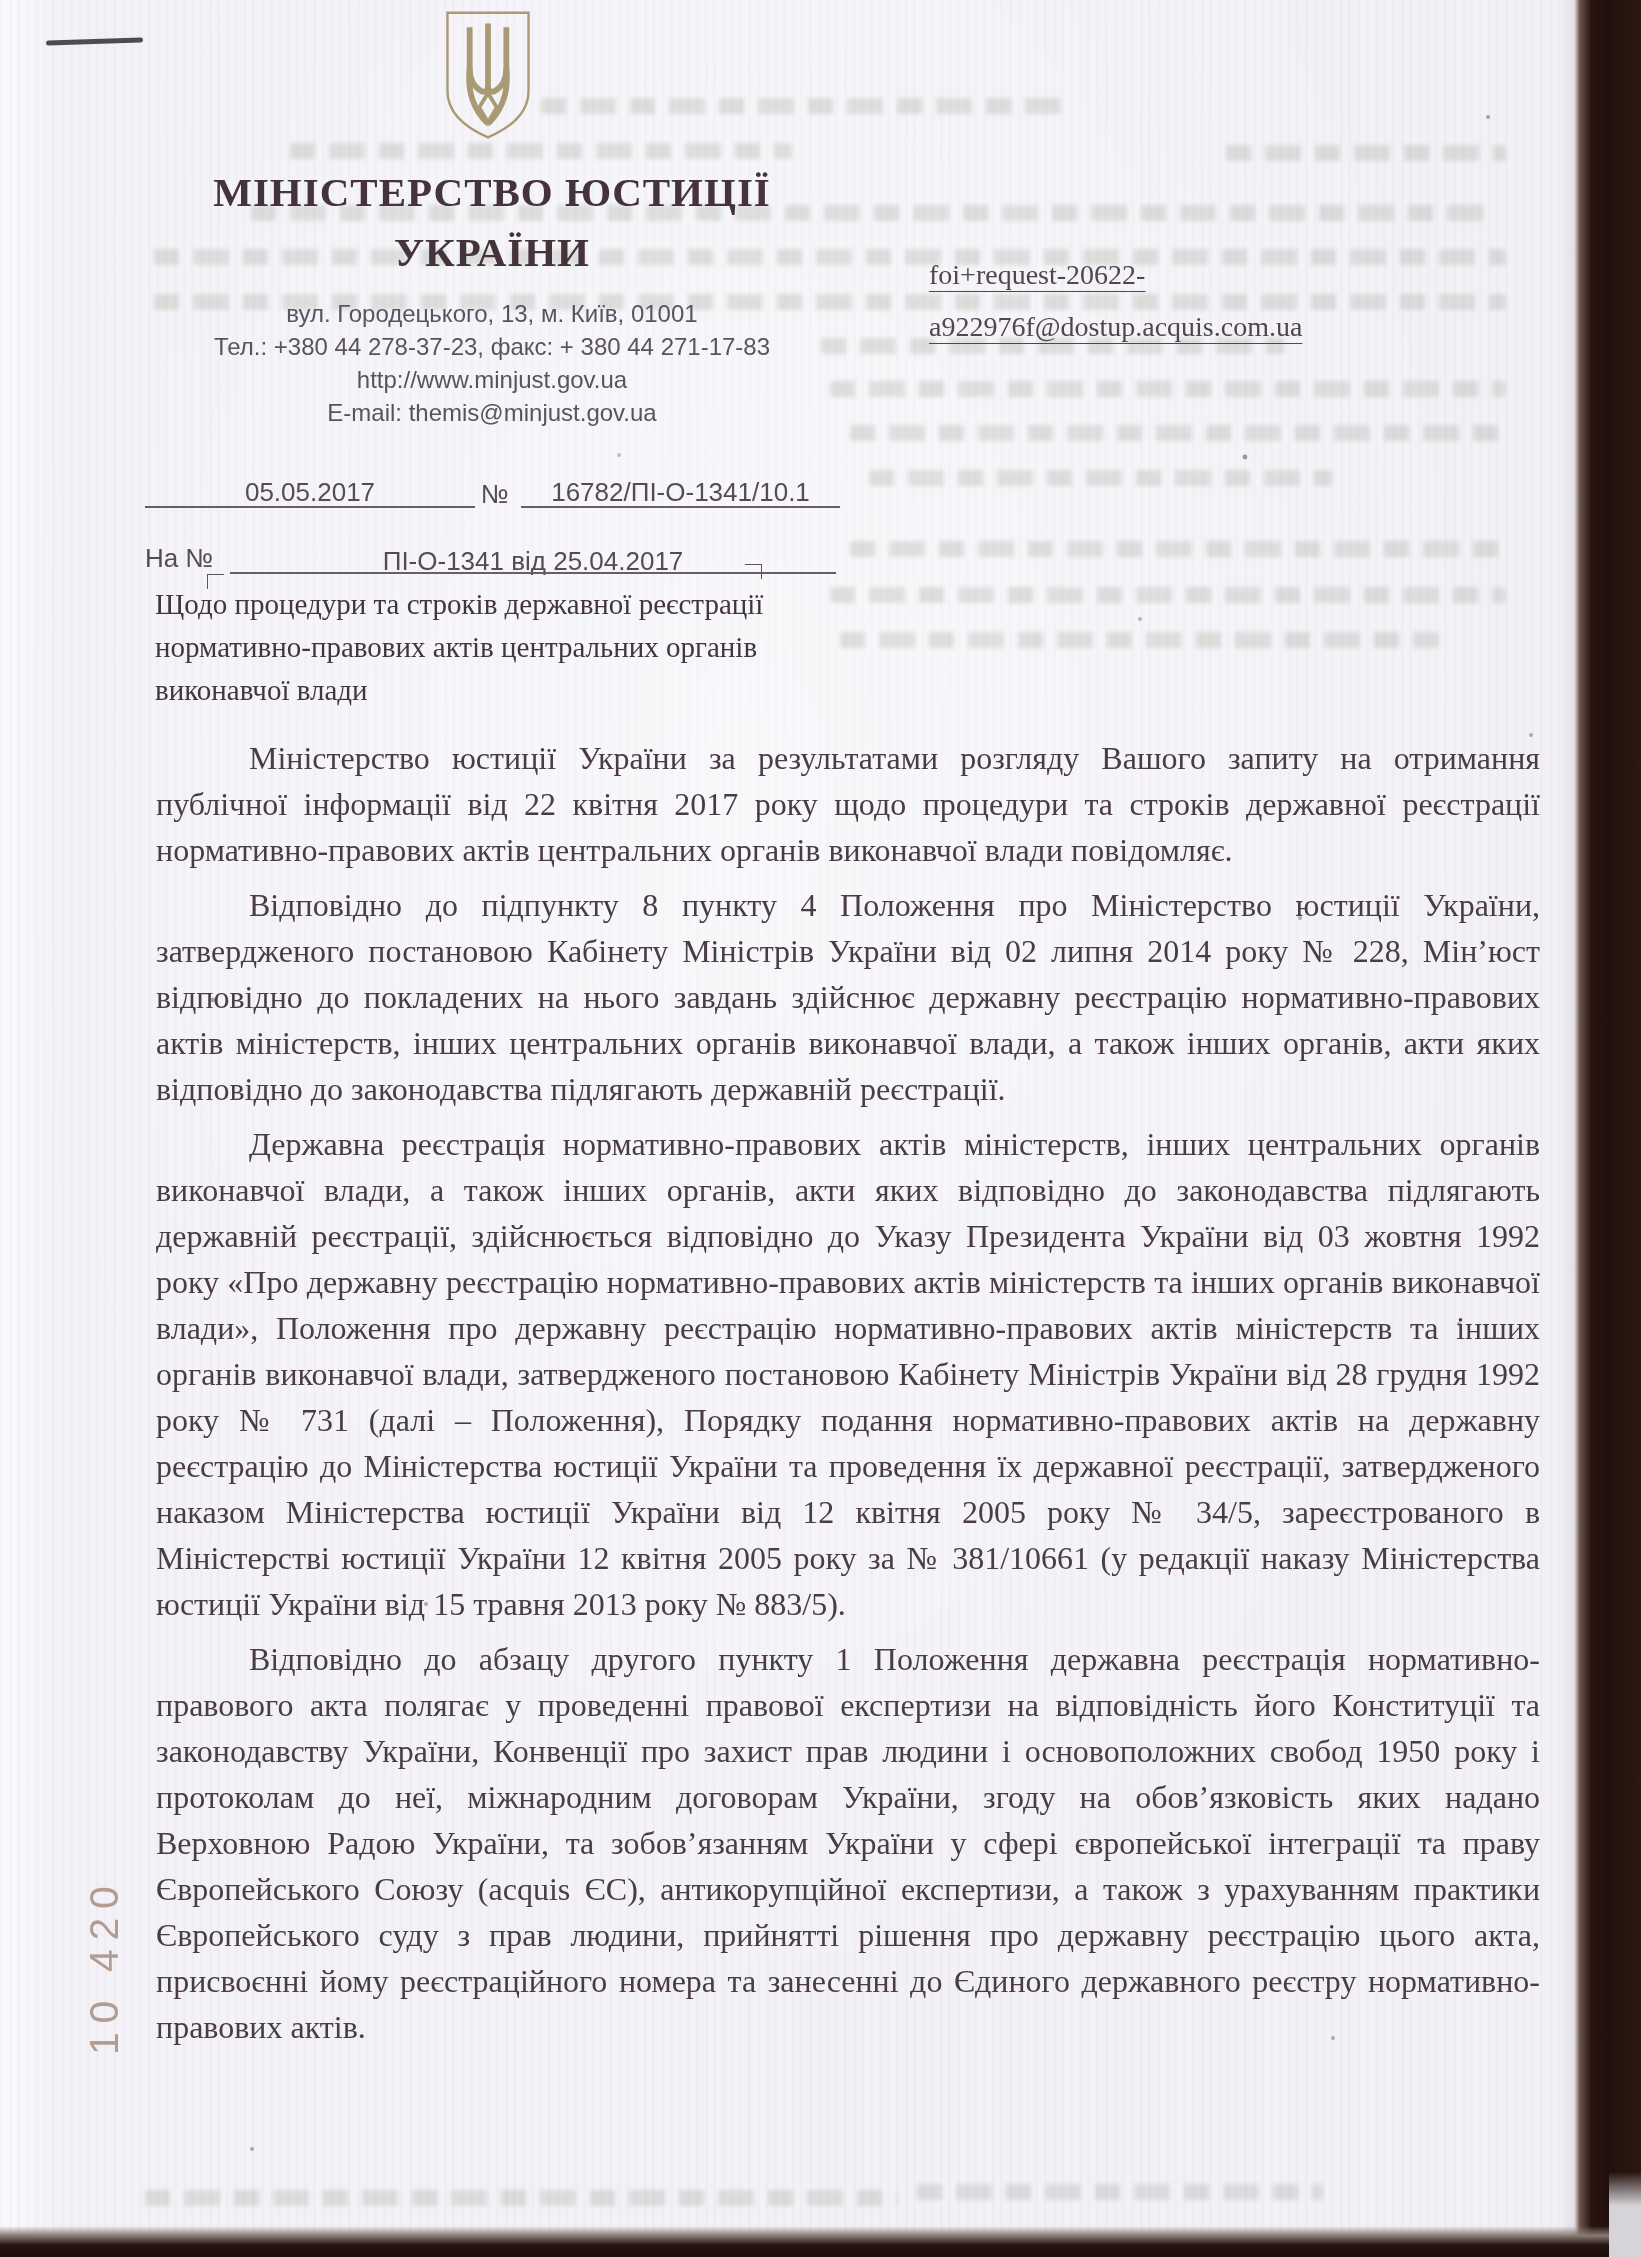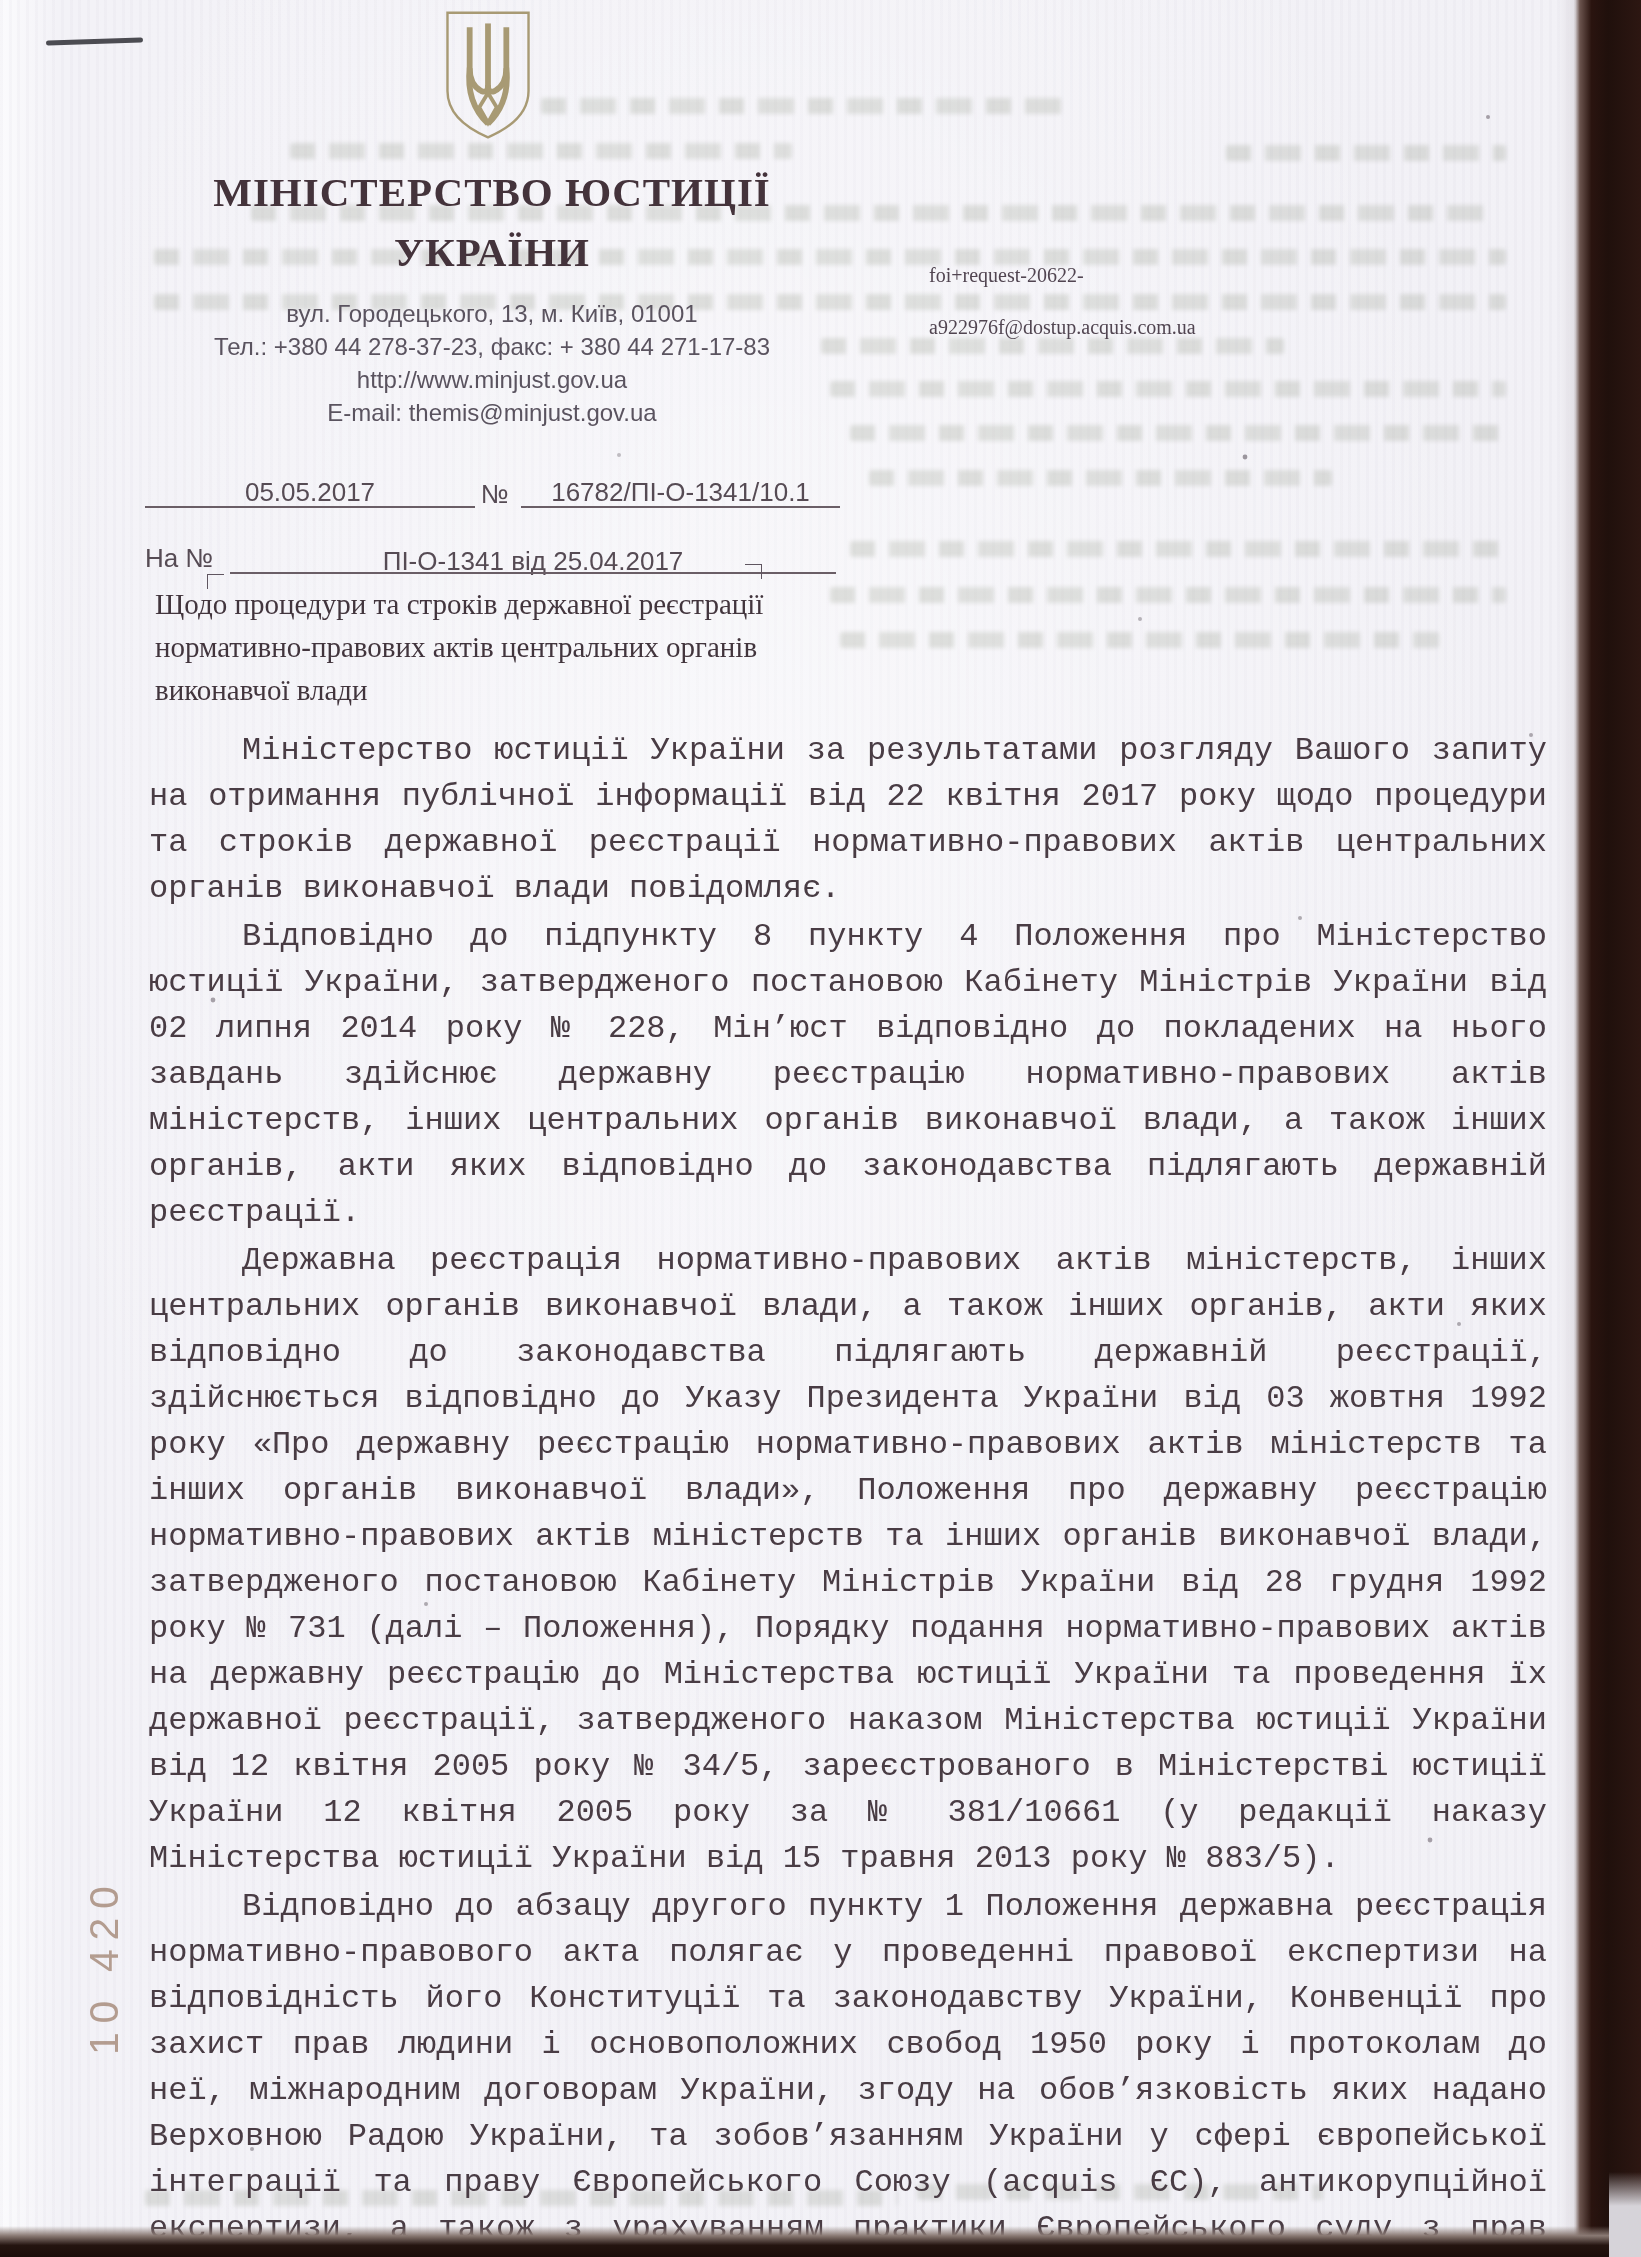--- a/index.html
+++ b/index.html
@@ -15,34 +15,34 @@
   }
   .abs{position:absolute;}
   
   .emblem{left:436px;top:7.7px;width:104px;height:137px;}
   .ministry{left:106px;top:162px;width:772px;text-align:center;
     font-weight:bold;font-size:41px;line-height:60px;letter-spacing:1px;color:#44333b;}
   .addr{left:106px;top:297px;width:772px;text-align:center;
     font-family:"Liberation Sans",sans-serif;font-size:24px;line-height:33px;color:#5a535f;}
   
   .rname{left:929px;top:137px;width:541px;font-weight:bold;font-size:35px;color:#483a42;}
-  .remail{left:929px;top:249px;width:579px;font-size:20px;line-height:52px;color:#514551;
-    text-underline-offset:6.8px;text-decoration-thickness:1.4px;}
+  .remail{left:929px;top:249px;width:579px;font-size:28px;line-height:52px;color:#514551;
+    text-decoration:underline;text-underline-offset:6.8px;text-decoration-thickness:1.4px;}
   
   .sansline{font-family:"Liberation Sans",sans-serif;font-size:26px;color:#564b54;}
   .rule{height:1.9px;background:#6a5e66;}
   .ctr{text-align:center;}
   .corner{width:16.4px;height:13.5px;border-top:1.9px solid #5f5560;}
   .corner.l{border-left:1.9px solid #5f5560;}
   .corner.r{border-right:1.9px solid #5f5560;}
   
   .subject{left:147px;top:583px;width:618px;font-size:29px;line-height:43px;color:#42353d;margin-left:8px;}
   .bodytext{left:147px;top:726px;width:1402px;font-size:32px;line-height:46px;
     text-align:justify;color:#493c44;}
-  .bodytext p{margin:2px;text-indent:93px;font-family:Liberation Mono, monospace;}
+  .bodytext p{margin:9px;text-indent:93px;}
   
   .staple{left:46px;top:39px;width:97px;height:4.8px;background:#4c4c52;border-radius:2.9px;
     transform:rotate(-2deg);}
   .ghost{position:absolute;height:16.4px;filter:blur(1.9px);opacity:.38;border-radius:2.9px;
     background:repeating-linear-gradient(90deg, rgba(124,132,110,.55) 0 25px, rgba(124,132,110,0) 25px 39px,
       rgba(124,132,110,.5) 39px 75px, rgba(124,132,110,0) 75px 89px);}
   .stamp{left:81px;top:2055px;transform:rotate(-90deg);transform-origin:left top;
     font-family:"Liberation Sans",sans-serif;font-size:41px;letter-spacing:8.7px;
     color:rgba(128,88,60,.55);filter:blur(0.6px);white-space:nowrap;}
   .edge-hl{left:1558px;top:0;width:17.4px;height:2257px;

